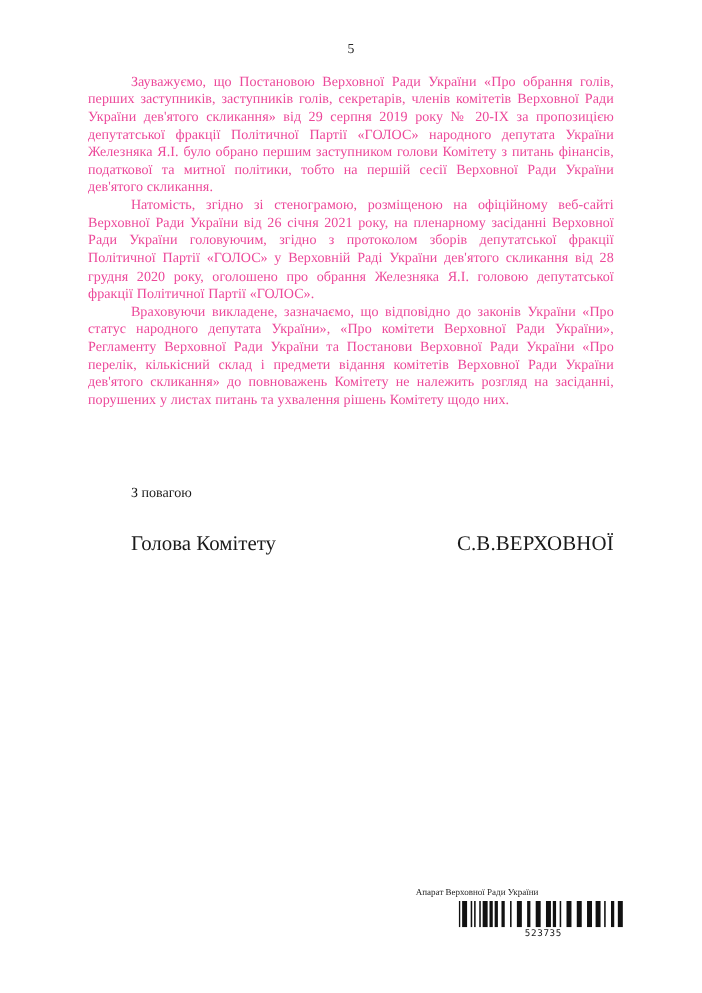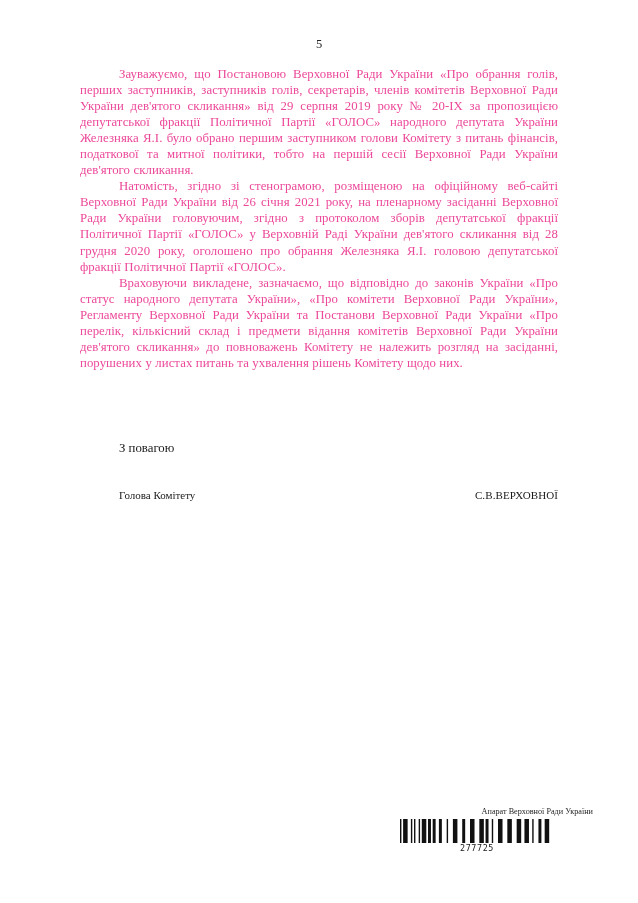--- a/index.html
+++ b/index.html
@@ -72,21 +72,21 @@
   }
 
   .signature-row {
     position: absolute;
     top: 487px;
     left: 119px;
     width: 439px;
     display: flex;
     justify-content: space-between;
     align-items: baseline;
-    font-size: 11px;
+    font-size: 19px;
     line-height: 16px;
     color: #1a1a1a;
   }
   .signature-role {
     white-space: nowrap;
   }
   .signature-name {
     white-space: nowrap;
     letter-spacing: 0.1px;
   }
@@ -159,24 +159,24 @@
   .stamp-line-valid {
     font-size: 8.6px;
     line-height: 11px;
     color: #1e1e1e;
     white-space: nowrap;
   }
 
   
   .reg-block {
     position: absolute;
-    left: 361px;
+    left: 378px;
     top: 806px;
     width: 232px;
-    text-align: right;
+    text-align: left;
   }
   .reg-org {
     font-size: 8.2px;
     line-height: 11px;
     color: #262626;
     white-space: nowrap;
   }
   .reg-number {
     font-size: 9px;
     line-height: 12px;
@@ -248,17 +248,17 @@
             <rect x="91.78" y="0" width="1.41" height="24"></rect>
             <rect x="98.00" y="0" width="4.52" height="24"></rect>
             <rect x="107.33" y="0" width="4.52" height="24"></rect>
             <rect x="116.67" y="0" width="4.52" height="24"></rect>
             <rect x="124.44" y="0" width="4.52" height="24"></rect>
             <rect x="132.22" y="0" width="1.41" height="24"></rect>
             <rect x="138.44" y="0" width="2.96" height="24"></rect>
             <rect x="144.67" y="0" width="4.52" height="24"></rect>
           </g>
       </svg>
-      <div class="barcode-digits">277725</div>
+      <div class="barcode-digits">523735</div>
     </div>
   </div>
 
 </div>
 
 </body></html>

